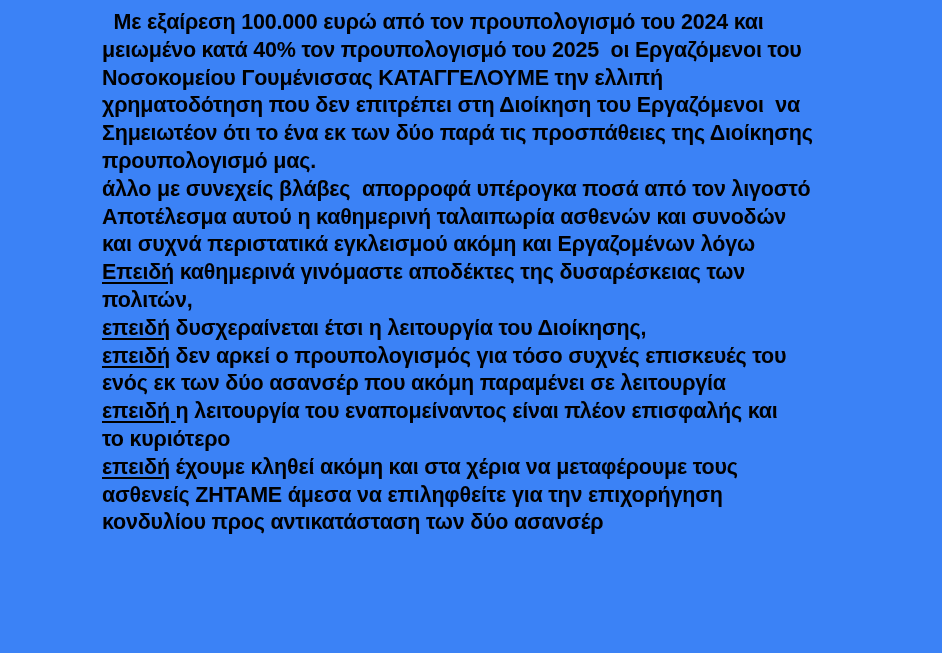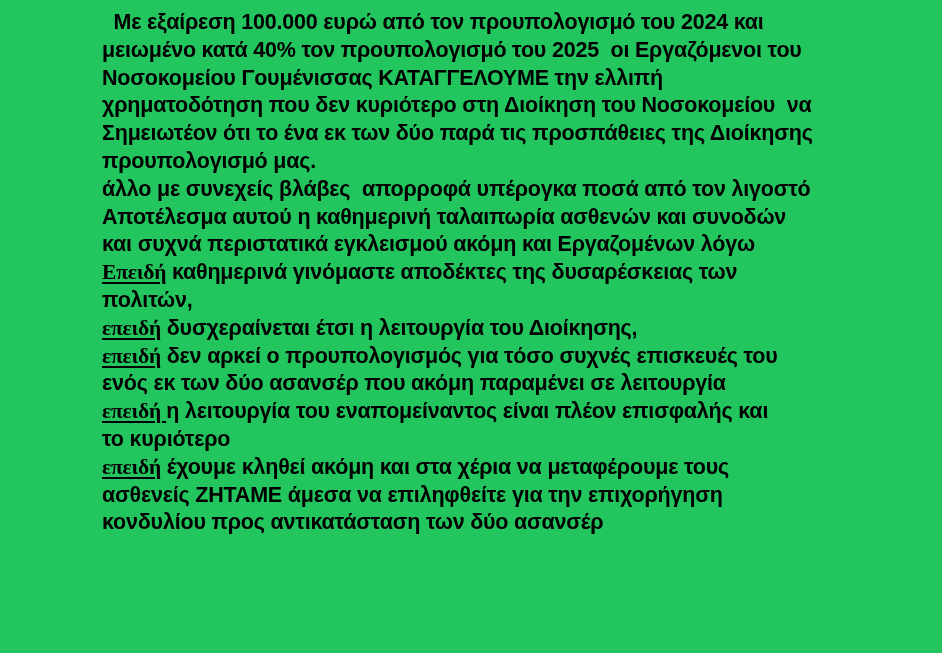--- a/index.html
+++ b/index.html
@@ -4,53 +4,52 @@
 <style>
   html, body {
     margin: 0;
     padding: 0;
     background: #ffffff;
   }
   .page {
     position: relative;
     width: 942px;
     height: 653px;
-    background: #22c55e;
+    background: #3b82f6;
     overflow: hidden;
     box-sizing: border-box;
     padding: 9px 40px 0 102px;
     font-family: "Liberation Sans", sans-serif;
   }
   .text-block {
     color: #000000;
   }
   .line {
     white-space: pre;
     font-size: 21.5px;
     line-height: 27.8px;
     font-weight: 700;
     letter-spacing: -0.2px;
     color: #000000;
   }
   .u {
     text-decoration: underline;
     text-decoration-thickness: 2px;
     text-underline-offset: 3px;
-    font-family: Liberation Serif, serif;
   }
 </style>
 </head>
 <body>
 
 <div class="page">
   <div class="text-block">
       <div class="line"><span>  Με εξαίρεση 100.000 ευρώ από τον προυπολογισμό του 2024 και</span></div>
       <div class="line"><span>μειωμένο κατά 40% τον προυπολογισμό του 2025  οι Εργαζόμενοι του</span></div>
       <div class="line"><span>Νοσοκομείου Γουμένισσας ΚΑΤΑΓΓΕΛΟΥΜΕ την ελλιπή</span></div>
-      <div class="line"><span>χρηματοδότηση που δεν κυριότερο στη Διοίκηση του Νοσοκομείου  να</span></div>
+      <div class="line"><span>χρηματοδότηση που δεν επιτρέπει στη Διοίκηση του Εργαζόμενοι  να</span></div>
       <div class="line"><span>Σημειωτέον ότι το ένα εκ των δύο παρά τις προσπάθειες της Διοίκησης</span></div>
       <div class="line"><span>προυπολογισμό μας.</span></div>
       <div class="line"><span>άλλο με συνεχείς βλάβες  απορροφά υπέρογκα ποσά από τον λιγοστό</span></div>
       <div class="line"><span>Αποτέλεσμα αυτού η καθημερινή ταλαιπωρία ασθενών και συνοδών</span></div>
       <div class="line"><span>και συχνά περιστατικά εγκλεισμού ακόμη και Εργαζομένων λόγω</span></div>
       <div class="line"><span class="u">Επειδή</span><span> καθημερινά γινόμαστε αποδέκτες της δυσαρέσκειας των</span></div>
       <div class="line"><span>πολιτών,</span></div>
       <div class="line"><span class="u">επειδή</span><span> δυσχεραίνεται έτσι η λειτουργία του Διοίκησης,</span></div>
       <div class="line"><span class="u">επειδή</span><span> δεν αρκεί ο προυπολογισμός για τόσο συχνές επισκευές του</span></div>
       <div class="line"><span>ενός εκ των δύο ασανσέρ που ακόμη παραμένει σε λειτουργία</span></div>

